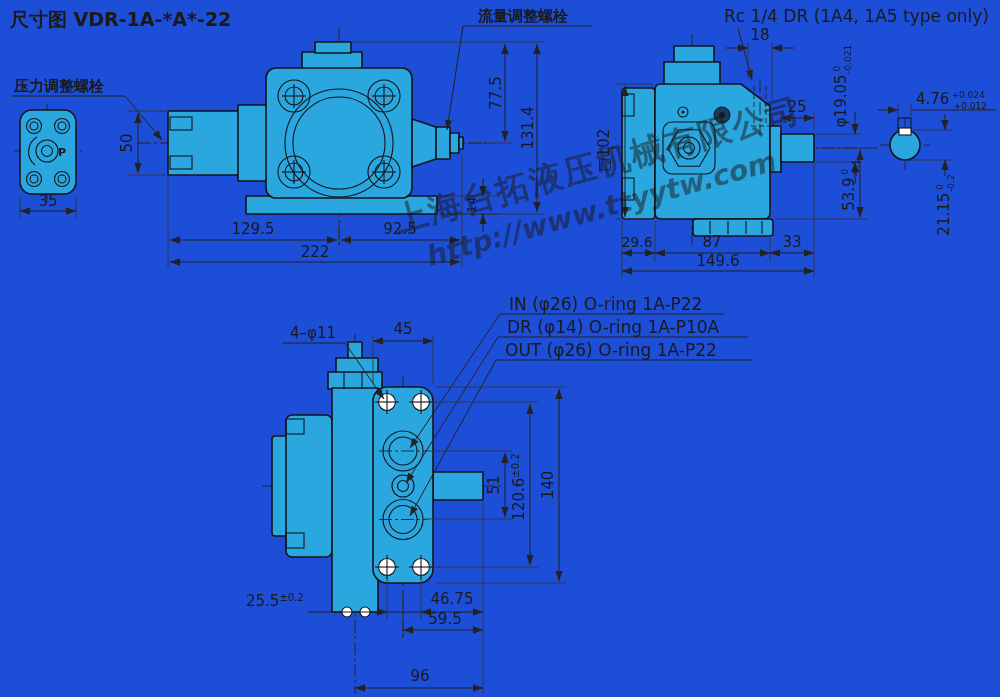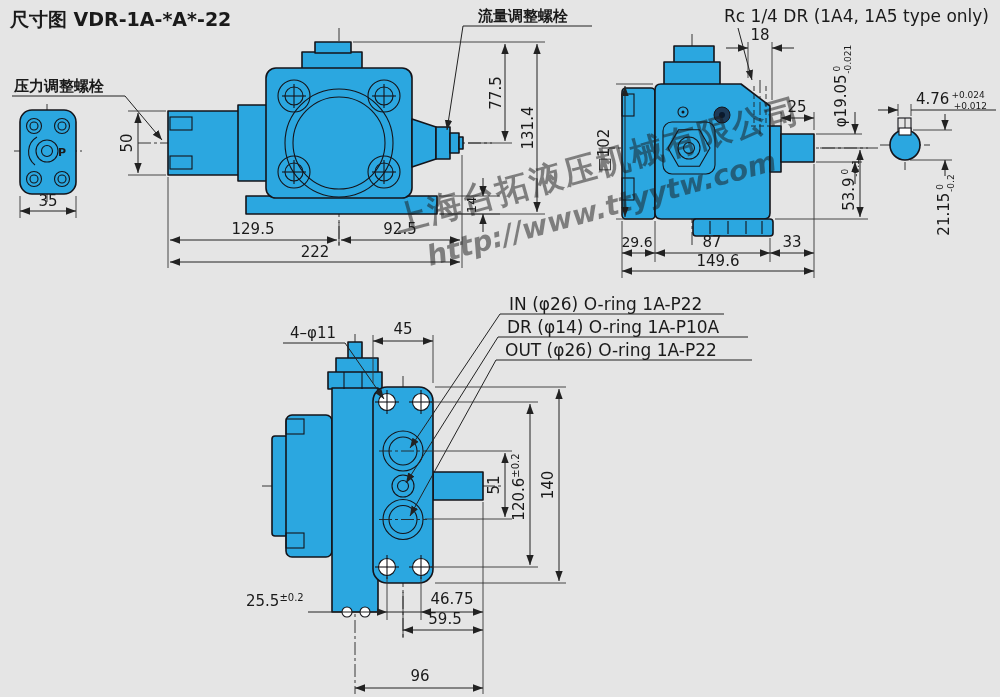--- a/index.html
+++ b/index.html
@@ -1,16 +1,16 @@
 <!DOCTYPE html>
 <html><head>
 <meta charset="utf-8">
 <style>
   html,body{margin:0;padding:0;background:#ffffff;}
-  .stage{position:relative;width:1000px;height:697px;background:#e5e5e5;overflow:hidden;
+  .stage{position:relative;width:1000px;height:697px;background:#1d4ed8;overflow:hidden;
          font-family:"DejaVu Sans","Liberation Sans",sans-serif;}
   svg text{font-family:"DejaVu Sans","Liberation Sans",sans-serif;fill:#1a1a1a;}
   .body{fill:#2BA7E0;stroke:#14141a;stroke-width:1.6;stroke-linejoin:round;}
   .det{fill:none;stroke:#14141a;stroke-width:1.1;}
   .detf{fill:#ffffff;stroke:#14141a;stroke-width:1.1;}
   .dark{fill:#1d3a57;stroke:#14141a;stroke-width:1;}
   .dim{stroke:#222;stroke-width:1;fill:none;}
   .ext{stroke:#333;stroke-width:0.9;fill:none;}
   .cl{stroke:#222;stroke-width:0.9;fill:none;stroke-dasharray:13 3 3 3;}
   .dsh{stroke:#222;stroke-width:0.9;fill:none;stroke-dasharray:5 3;}

